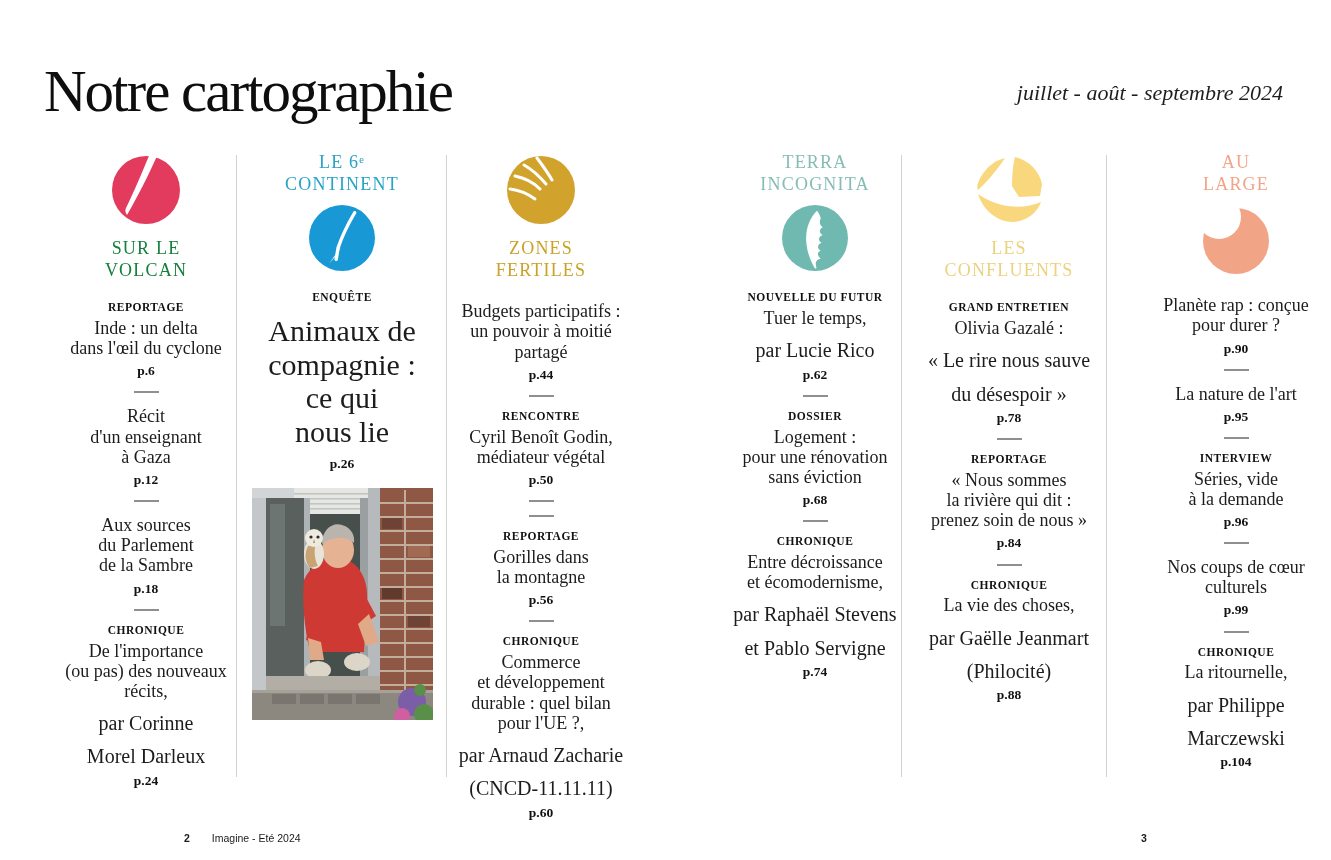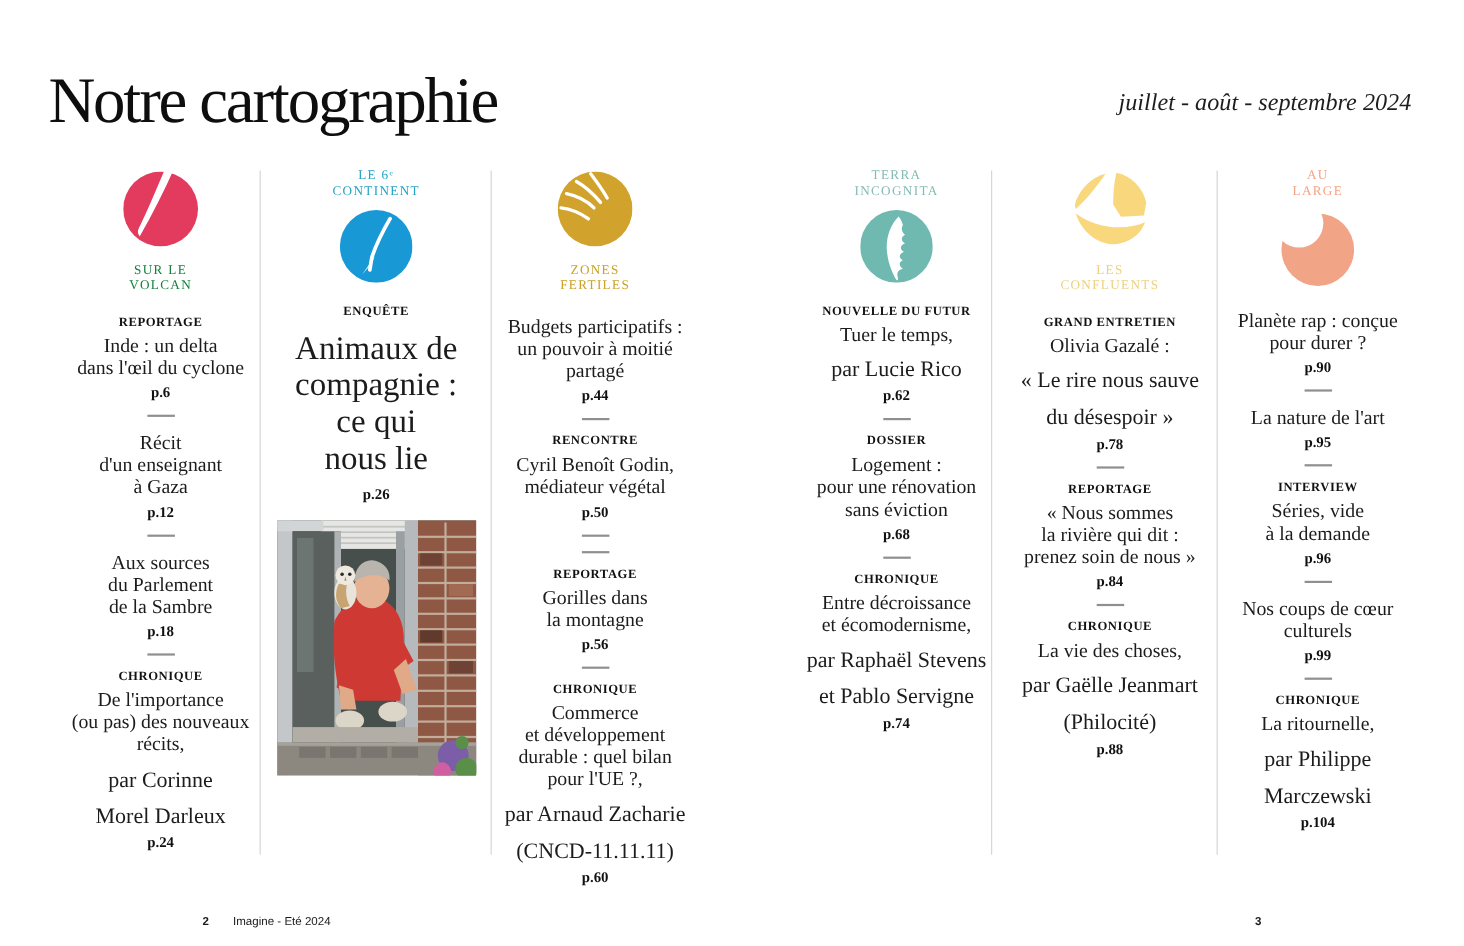--- a/index.html
+++ b/index.html
@@ -16,26 +16,26 @@
   .vrule{position:absolute;top:155px;height:622px;width:1px;background:#d2d2d2;}
   .vrule.r1{left:236px}.vrule.r2{left:446px}.vrule.r3{left:901px}.vrule.r4{left:1106px}
 
   
   .column{position:absolute;top:152px;text-align:center;}
   .col-0{left:57px;width:178px;}
   .col-1{left:245px;width:194px;}
   .col-2{left:449px;width:184px;}
   .col-3{left:722px;width:186px;text-align:center;}
   .col-4{left:912px;width:194px;}
-  .col-5{left:1108px;width:180px;}
+  .col-5{left:1108px;width:180px;padding-left:38px;}
 
   .sec-icon{display:flex;justify-content:center;}
   .icon-first .sec-icon{margin:4px 0 14px;}
   .label-first .sec-icon{margin:10px 0 20px;}
-  .sec-label{font-size:12px;letter-spacing:1.2px;line-height:1.2;font-weight:500;}
+  .sec-label{font-size:18px;letter-spacing:1.2px;line-height:1.2;font-weight:500;}
   .icon-first .sec-label{margin-bottom:20px;}
 
   .entry{line-height:1.12;}
   .kicker{font-size:11.5px;font-weight:700;letter-spacing:0.5px;color:#111;margin-bottom:4px;}
   .t-line{font-size:18px;white-space:nowrap;color:#1c1c1c;}
   .b-line{font-size:20px;white-space:nowrap;color:#1c1c1c;margin-top:11px;}
   .pageref{font-size:13.5px;font-weight:700;margin-top:5px;color:#111;}
   .entry-divider{width:25px;height:2px;background:#8f8f8f;margin:13px auto;}
 
   .feature .t-line{font-size:30px;line-height:1.12;}

